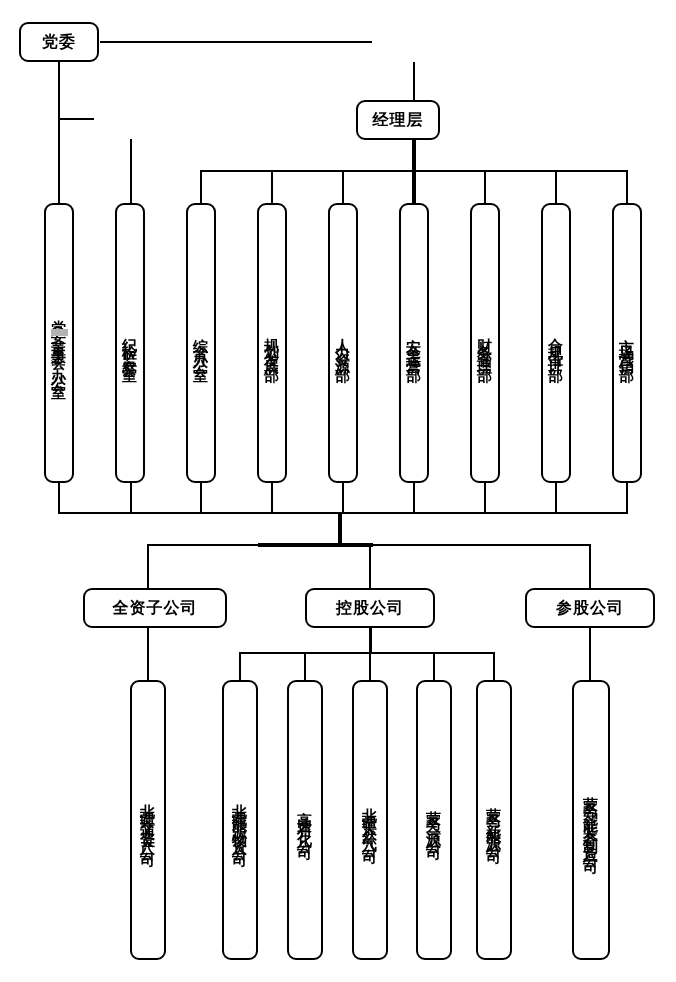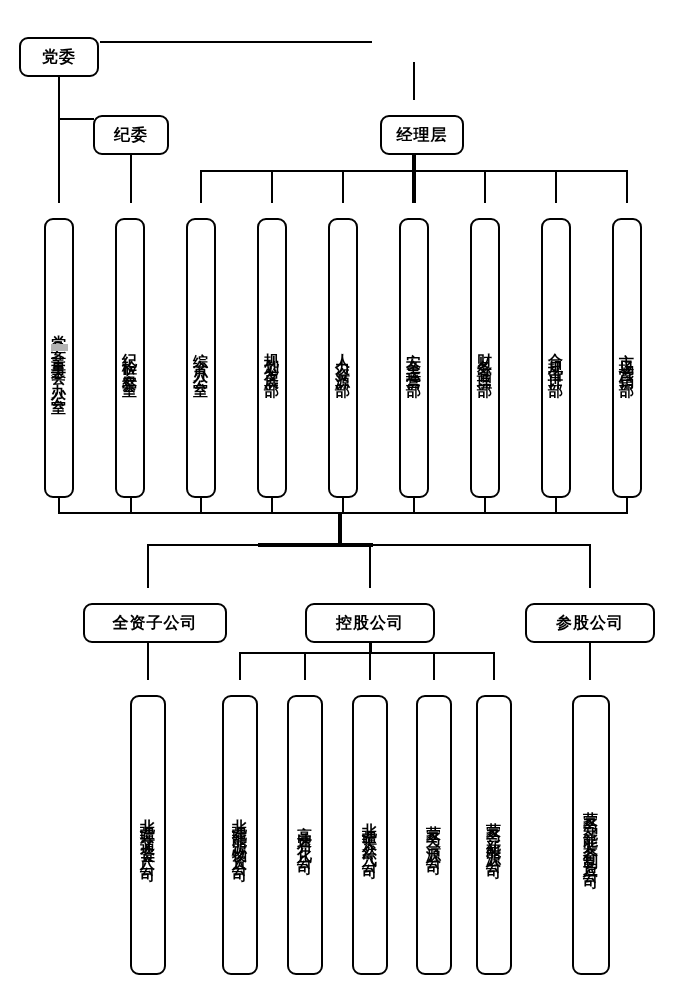--- a/index.html
+++ b/index.html
@@ -7,21 +7,20 @@
   .stage {
     position:relative; width:676px; height:982px; background:#ffffff;
     font-family:"Liberation Sans","DejaVu Sans",sans-serif;
     font-weight:bold; color:#000;
   }
   .node {
     position:absolute; background:#ffffff; border:2px solid #000;
     border-radius:9px; box-sizing:border-box;
     display:flex; align-items:center; justify-content:center;
     z-index:2;
-    margin-top:15px;
   }
   .h-label { font-size:16px; white-space:nowrap; letter-spacing:1px; }
   .vtext {
     writing-mode:vertical-rl; text-orientation:mixed;
     font-size:15px; line-height:1; letter-spacing:7px;
   }
   .line { position:absolute; background:#000; z-index:1; }
   .hl { background:#b3b3b3; }
 </style>
 </head>
@@ -67,24 +66,21 @@
   <div class="line" style="left:239px;top:652px;width:256px;height:2px;"></div>
   <div class="line" style="left:239px;top:652px;width:2px;height:28px;"></div>
   <div class="line" style="left:304px;top:652px;width:2px;height:28px;"></div>
   <div class="line" style="left:369px;top:652px;width:2px;height:28px;"></div>
   <div class="line" style="left:433px;top:652px;width:2px;height:28px;"></div>
   <div class="line" style="left:493px;top:652px;width:2px;height:28px;"></div>
 
   <div class="node" style="left:19px;top:22px;width:80px;height:40px;">
     <span class="h-label">党委</span>
   </div>
-  <div class="node" style="left:93px;top:100px;width:76px;height:40px;">
-    <span class="h-label">纪委</span>
-  </div>
-  <div class="node" style="left:380px;top:100px;width:84px;height:40px;">
+  <div class="node" style="left:356px;top:100px;width:84px;height:40px;">
     <span class="h-label">经理层</span>
   </div>
 
   <div class="node" style="left:44px;top:203px;width:30px;height:280px;">
     <span class="vtext">党委（<span class="hl">董</span>事会）办公室</span>
   </div>
   <div class="node" style="left:115px;top:203px;width:30px;height:280px;">
     <span class="vtext">纪检监察室</span>
   </div>
   <div class="node" style="left:186px;top:203px;width:30px;height:280px;">

